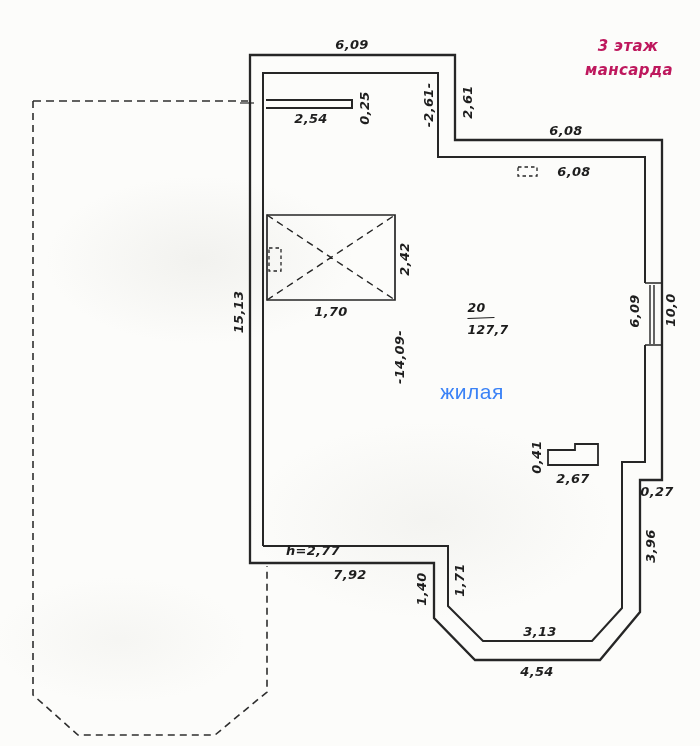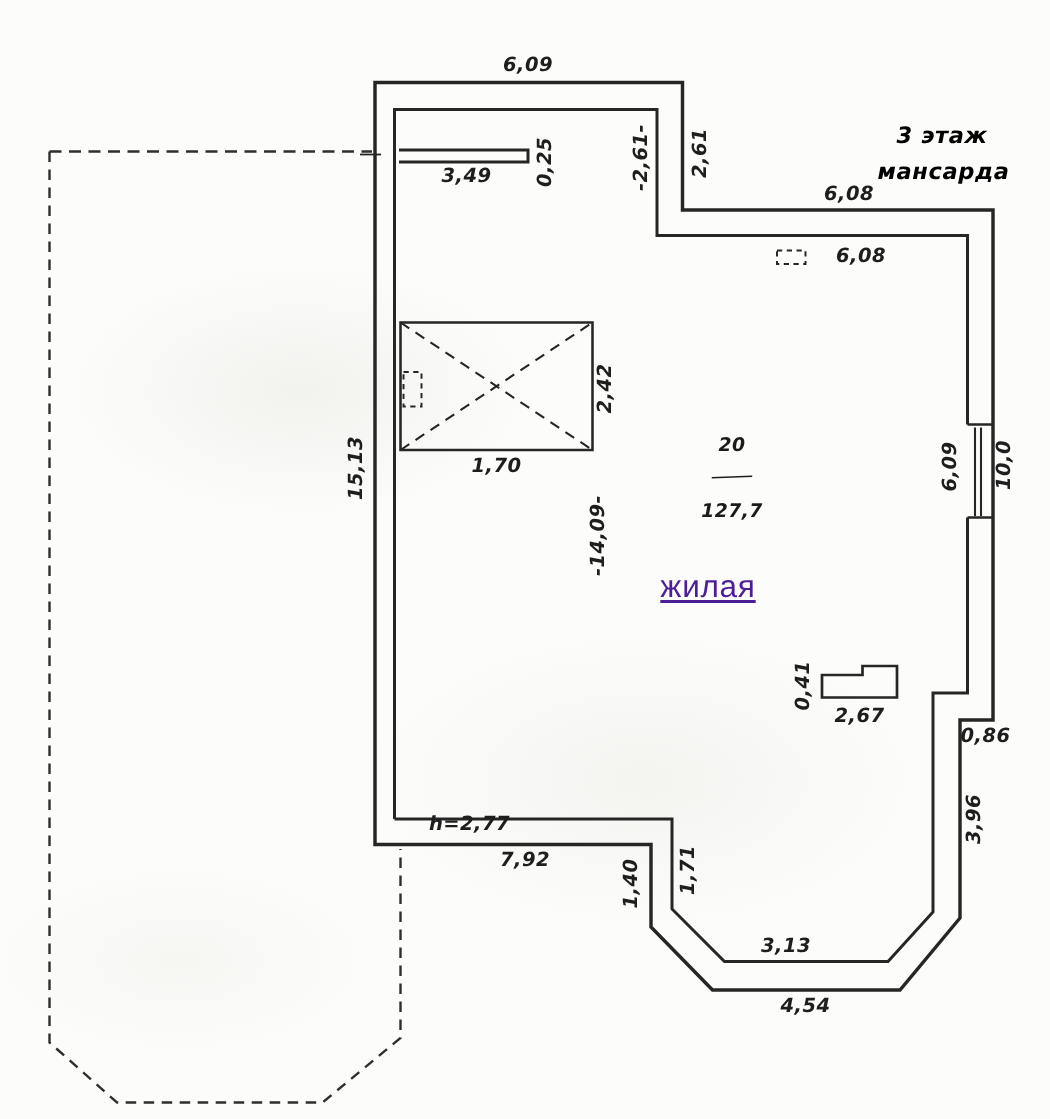--- a/index.html
+++ b/index.html
@@ -18,33 +18,33 @@
   svg{position:absolute;left:0;top:0;filter:blur(.25px);}
   .lbl{
     position:absolute;white-space:nowrap;
     font:italic 13px "DejaVu Sans",sans-serif;
     font-weight:bold;color:#1e1e1e;letter-spacing:.3px;
     transform:translate(-50%,-50%);
   }
   .rot{transform:translate(-50%,-50%) rotate(-90deg);}
   .title-line{
     position:absolute;white-space:nowrap;transform:translate(-50%,-50%);
-    font:italic bold 15px "DejaVu Sans",sans-serif;color:#000000;letter-spacing:.4px;margin-top:44px;
+    font:italic bold 15px "DejaVu Sans",sans-serif;color:#be185d;letter-spacing:.4px;
   }
   .room-frac{
     position:absolute;transform:translate(-50%,-50%);
-    display:flex;flex-direction:column;align-items:center;gap:14px;
+    display:flex;flex-direction:column;align-items:flex-start;gap:3px;
   }
   .room-frac .num,.room-frac .den{
     font:italic bold 12.5px "DejaVu Sans",sans-serif;color:#1b1b1b;letter-spacing:.3px;
   }
   .room-frac .bar{width:27px;height:0;border-top:1.6px solid #1e1e1e;transform:rotate(-2deg);}
   .room-name{
     position:absolute;transform:translate(-50%,-50%);
-    font:21px "Liberation Sans",sans-serif;color:#4c1d95;letter-spacing:.5px;text-decoration:underline;
+    font:21px "Liberation Sans",sans-serif;color:#3b82f6;letter-spacing:.5px;
   }
 </style>
 </head>
 <body>
 
 <div id="stage">
   <div class="scan-noise"></div>
 
   <svg width="700" height="746" viewBox="0 0 700 746">
 
@@ -72,29 +72,29 @@
     <rect x="269" y="248" width="12" height="23" fill="none" stroke="#262626" stroke-width="1.3" stroke-dasharray="3.5 3"></rect>
     <rect x="518" y="167" width="19" height="9" fill="none" stroke="#262626" stroke-width="1.3" stroke-dasharray="3.5 3"></rect>
 
     <path d="M548,450 L575,450 L575,444 L598,444 L598,465 L548,465 Z" fill="none" stroke="#262626" stroke-width="1.8"></path>
   </svg>
 
   <div class="title-line" style="left:628px;top:46px">3 этаж</div>
   <div class="title-line" style="left:629px;top:70px">мансарда</div>
 
   <div class="lbl" style="left:352px;top:44px">6,09</div>
-  <div class="lbl" style="left:311px;top:118px">3,49</div>
+  <div class="lbl" style="left:311px;top:118px">2,54</div>
   <div class="lbl" style="left:566px;top:130px">6,08</div>
   <div class="lbl" style="left:574px;top:171px">6,08</div>
   <div class="lbl" style="left:331px;top:311px">1,70</div>
   <div class="lbl" style="left:573px;top:478px">2,67</div>
-  <div class="lbl" style="left:657px;top:491px">0,86</div>
+  <div class="lbl" style="left:657px;top:491px">0,27</div>
   <div class="lbl" style="left:313px;top:550px">h=2,77</div>
   <div class="lbl" style="left:350px;top:574px">7,92</div>
-  <div class="lbl" style="left:524px;top:631px">3,13</div>
+  <div class="lbl" style="left:540px;top:631px">3,13</div>
   <div class="lbl" style="left:537px;top:671px">4,54</div>
 
   <div class="lbl rot" style="left:364px;top:108px">0,25</div>
   <div class="lbl rot" style="left:428px;top:105px">-2,61-</div>
   <div class="lbl rot" style="left:467px;top:102px">2,61</div>
   <div class="lbl rot" style="left:404px;top:259px">2,42</div>
   <div class="lbl rot" style="left:238px;top:312px">15,13</div>
   <div class="lbl rot" style="left:399px;top:357px">-14,09-</div>
   <div class="lbl rot" style="left:634px;top:311px">6,09</div>
   <div class="lbl rot" style="left:670px;top:310px">10,0</div>

